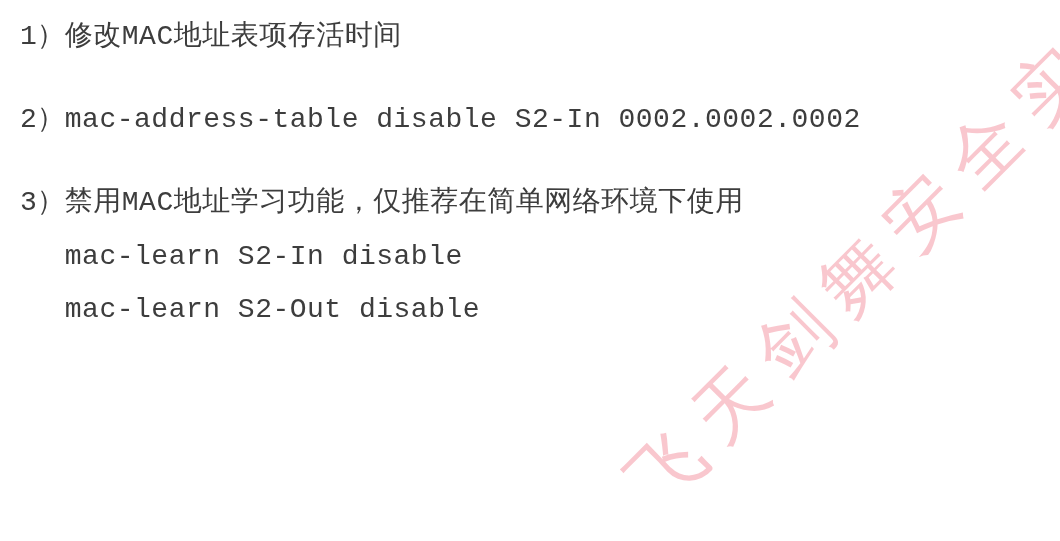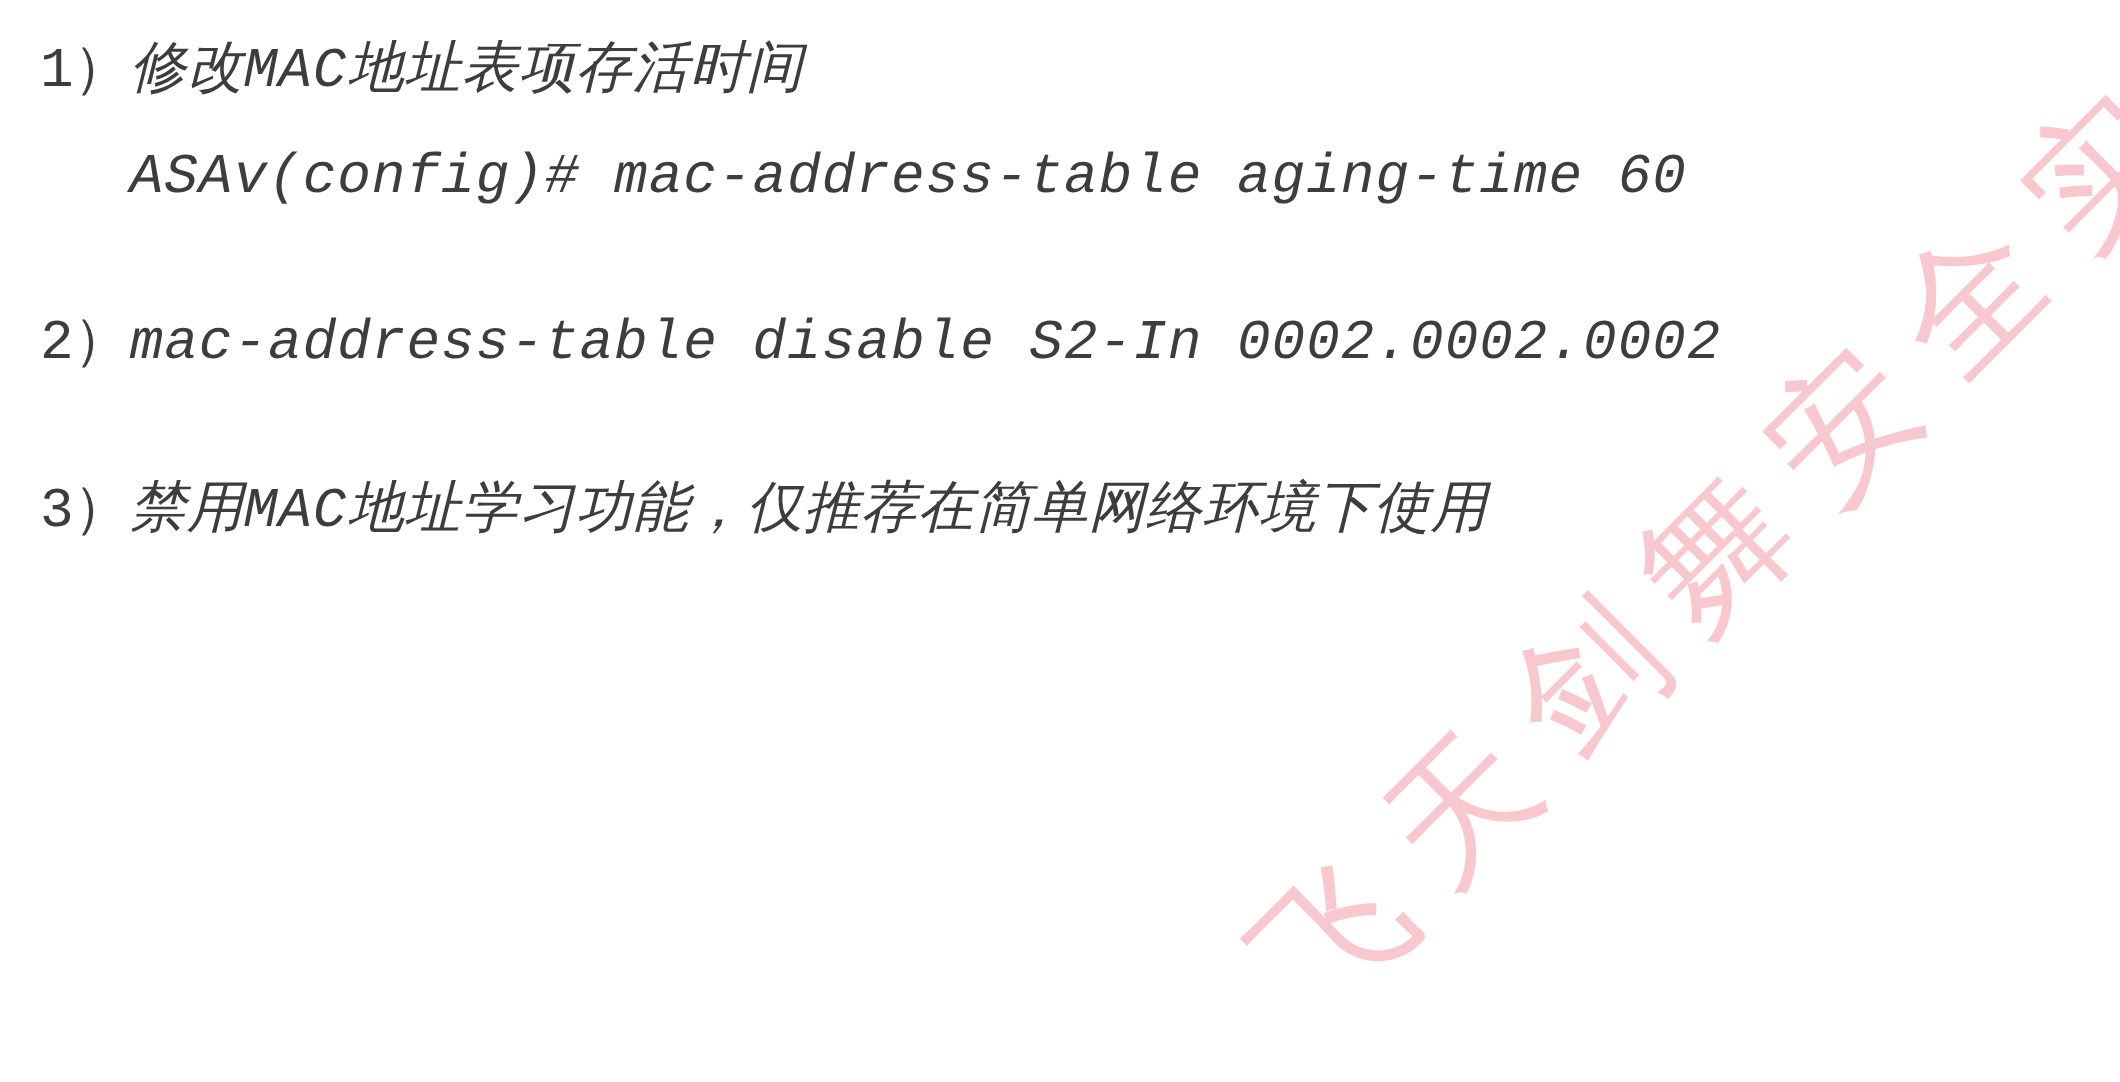--- a/index.html
+++ b/index.html
@@ -19,21 +19,20 @@
     .item {
       display: flex;
       margin-bottom: 30px;
     }
     .num {
       flex: 0 0 auto;
       white-space: pre;
     }
     .content {
       flex: 1 1 auto;
-      font-style: italic;
     }
     .line {
       white-space: pre;
       letter-spacing: 0.5px;
     }
     .watermark {
       position: absolute;
       right: -120px;
       top: 50%;
       transform: translateY(-50%) rotate(-45deg);
@@ -46,31 +45,32 @@
       white-space: nowrap;
     }
   </style>
 </head>
 <body>
 
 <div class="item">
   <div class="num">1）</div>
   <div class="content">
     <div class="line">修改MAC地址表项存活时间</div>
-    <div class="line">ASAv(config)# mac-address-table aging-time 60</div>
   </div>
 </div>
 
 <div class="item">
   <div class="num">2）</div>
   <div class="content">
     <div class="line">mac-address-table disable S2-In 0002.0002.0002</div>
   </div>
 </div>
 
 <div class="item">
   <div class="num">3）</div>
   <div class="content">
     <div class="line">禁用MAC地址学习功能，仅推荐在简单网络环境下使用</div>
+    <div class="line">mac-learn S2-In disable</div>
+    <div class="line">mac-learn S2-Out disable</div>
   </div>
 </div>
 
 <div class="watermark">飞天剑舞安全实</div>
 
 </body></html>

